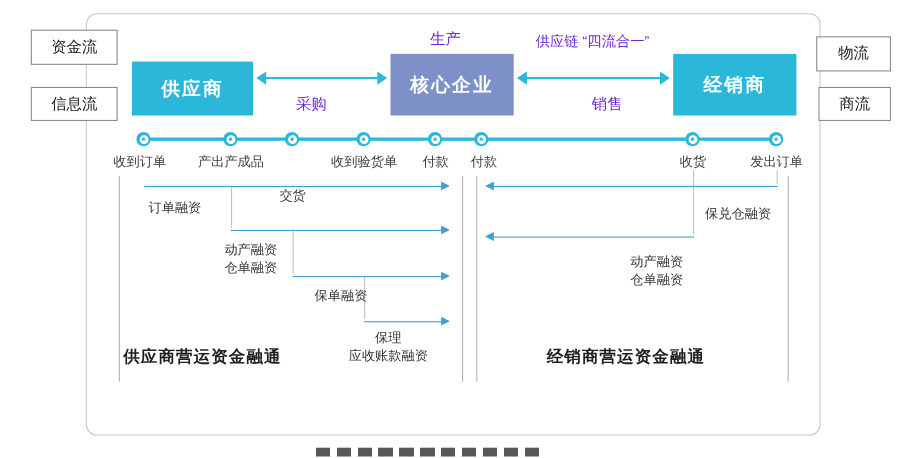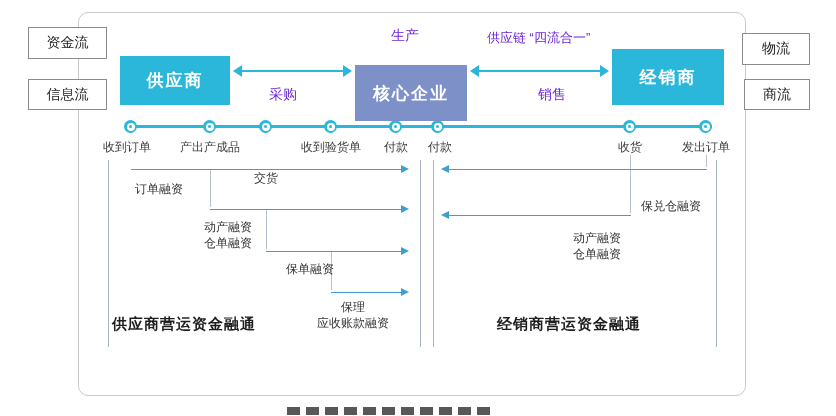--- a/index.html
+++ b/index.html
@@ -14,21 +14,21 @@
   .corner{
     position:absolute;border:1px solid #8b8b8b;background:#fff;
     display:flex;align-items:center;justify-content:center;
     font-size:14px;color:#222;z-index:5;
   }
   .entity{
     position:absolute;display:flex;align-items:center;justify-content:center;
     color:#fff;font-size:17px;font-weight:bold;letter-spacing:2px;z-index:4;
   }
   .entity.cyan{background:#2ab7d9;}
-  .entity.blue{background:#7d90c8;margin-top:16px;}
+  .entity.blue{background:#7d90c8;}
   .lbl{position:absolute;color:#6d28d9;}
   .dbl{position:absolute;height:12px;}
   .dbl-line{position:absolute;left:7px;right:7px;top:4.75px;height:2.5px;background:#2ab7d9;}
   .dbl-hl{position:absolute;left:0;top:0;width:0;height:0;
     border-top:6px solid transparent;border-bottom:6px solid transparent;border-right:9px solid #2ab7d9;}
   .dbl-hr{position:absolute;right:0;top:0;width:0;height:0;
     border-top:6px solid transparent;border-bottom:6px solid transparent;border-left:9px solid #2ab7d9;}
   .tl-line{position:absolute;left:126px;top:125px;width:586px;height:2.5px;background:#2ab7d9;}
   .tnode{position:absolute;top:120px;width:13px;height:13px;background:#2ab7d9;border-radius:50%;z-index:3;}
   .tnode::before{content:"";position:absolute;left:2.5px;top:2.5px;right:2.5px;bottom:2.5px;background:#fff;border-radius:50%;}
@@ -145,21 +145,21 @@
 
   <div class="fa" style="left:441px;top:165px;width:266px;">
     <div class="fa-line-l"></div>
     <div class="fa-head-l"></div>
   </div>
   <div class="fa" style="left:441px;top:211px;width:190px;">
     <div class="fa-line-l"></div>
     <div class="fa-head-l"></div>
   </div>
 
-  <div class="f-label" style="left:634px;top:198px;width:74px;">保兑仓融资</div>
+  <div class="f-label" style="left:634px;top:186px;width:74px;">保兑仓融资</div>
   <div class="f-label" style="left:565px;top:230px;width:64px;">
     <span>动产融资</span>
     <span>仓单融资</span>
   </div>
   <div class="region-title" style="left:497px;top:315px;">经销商营运资金融通</div>
 
   <div class="cutoff"></div>
 
 </div>
 

